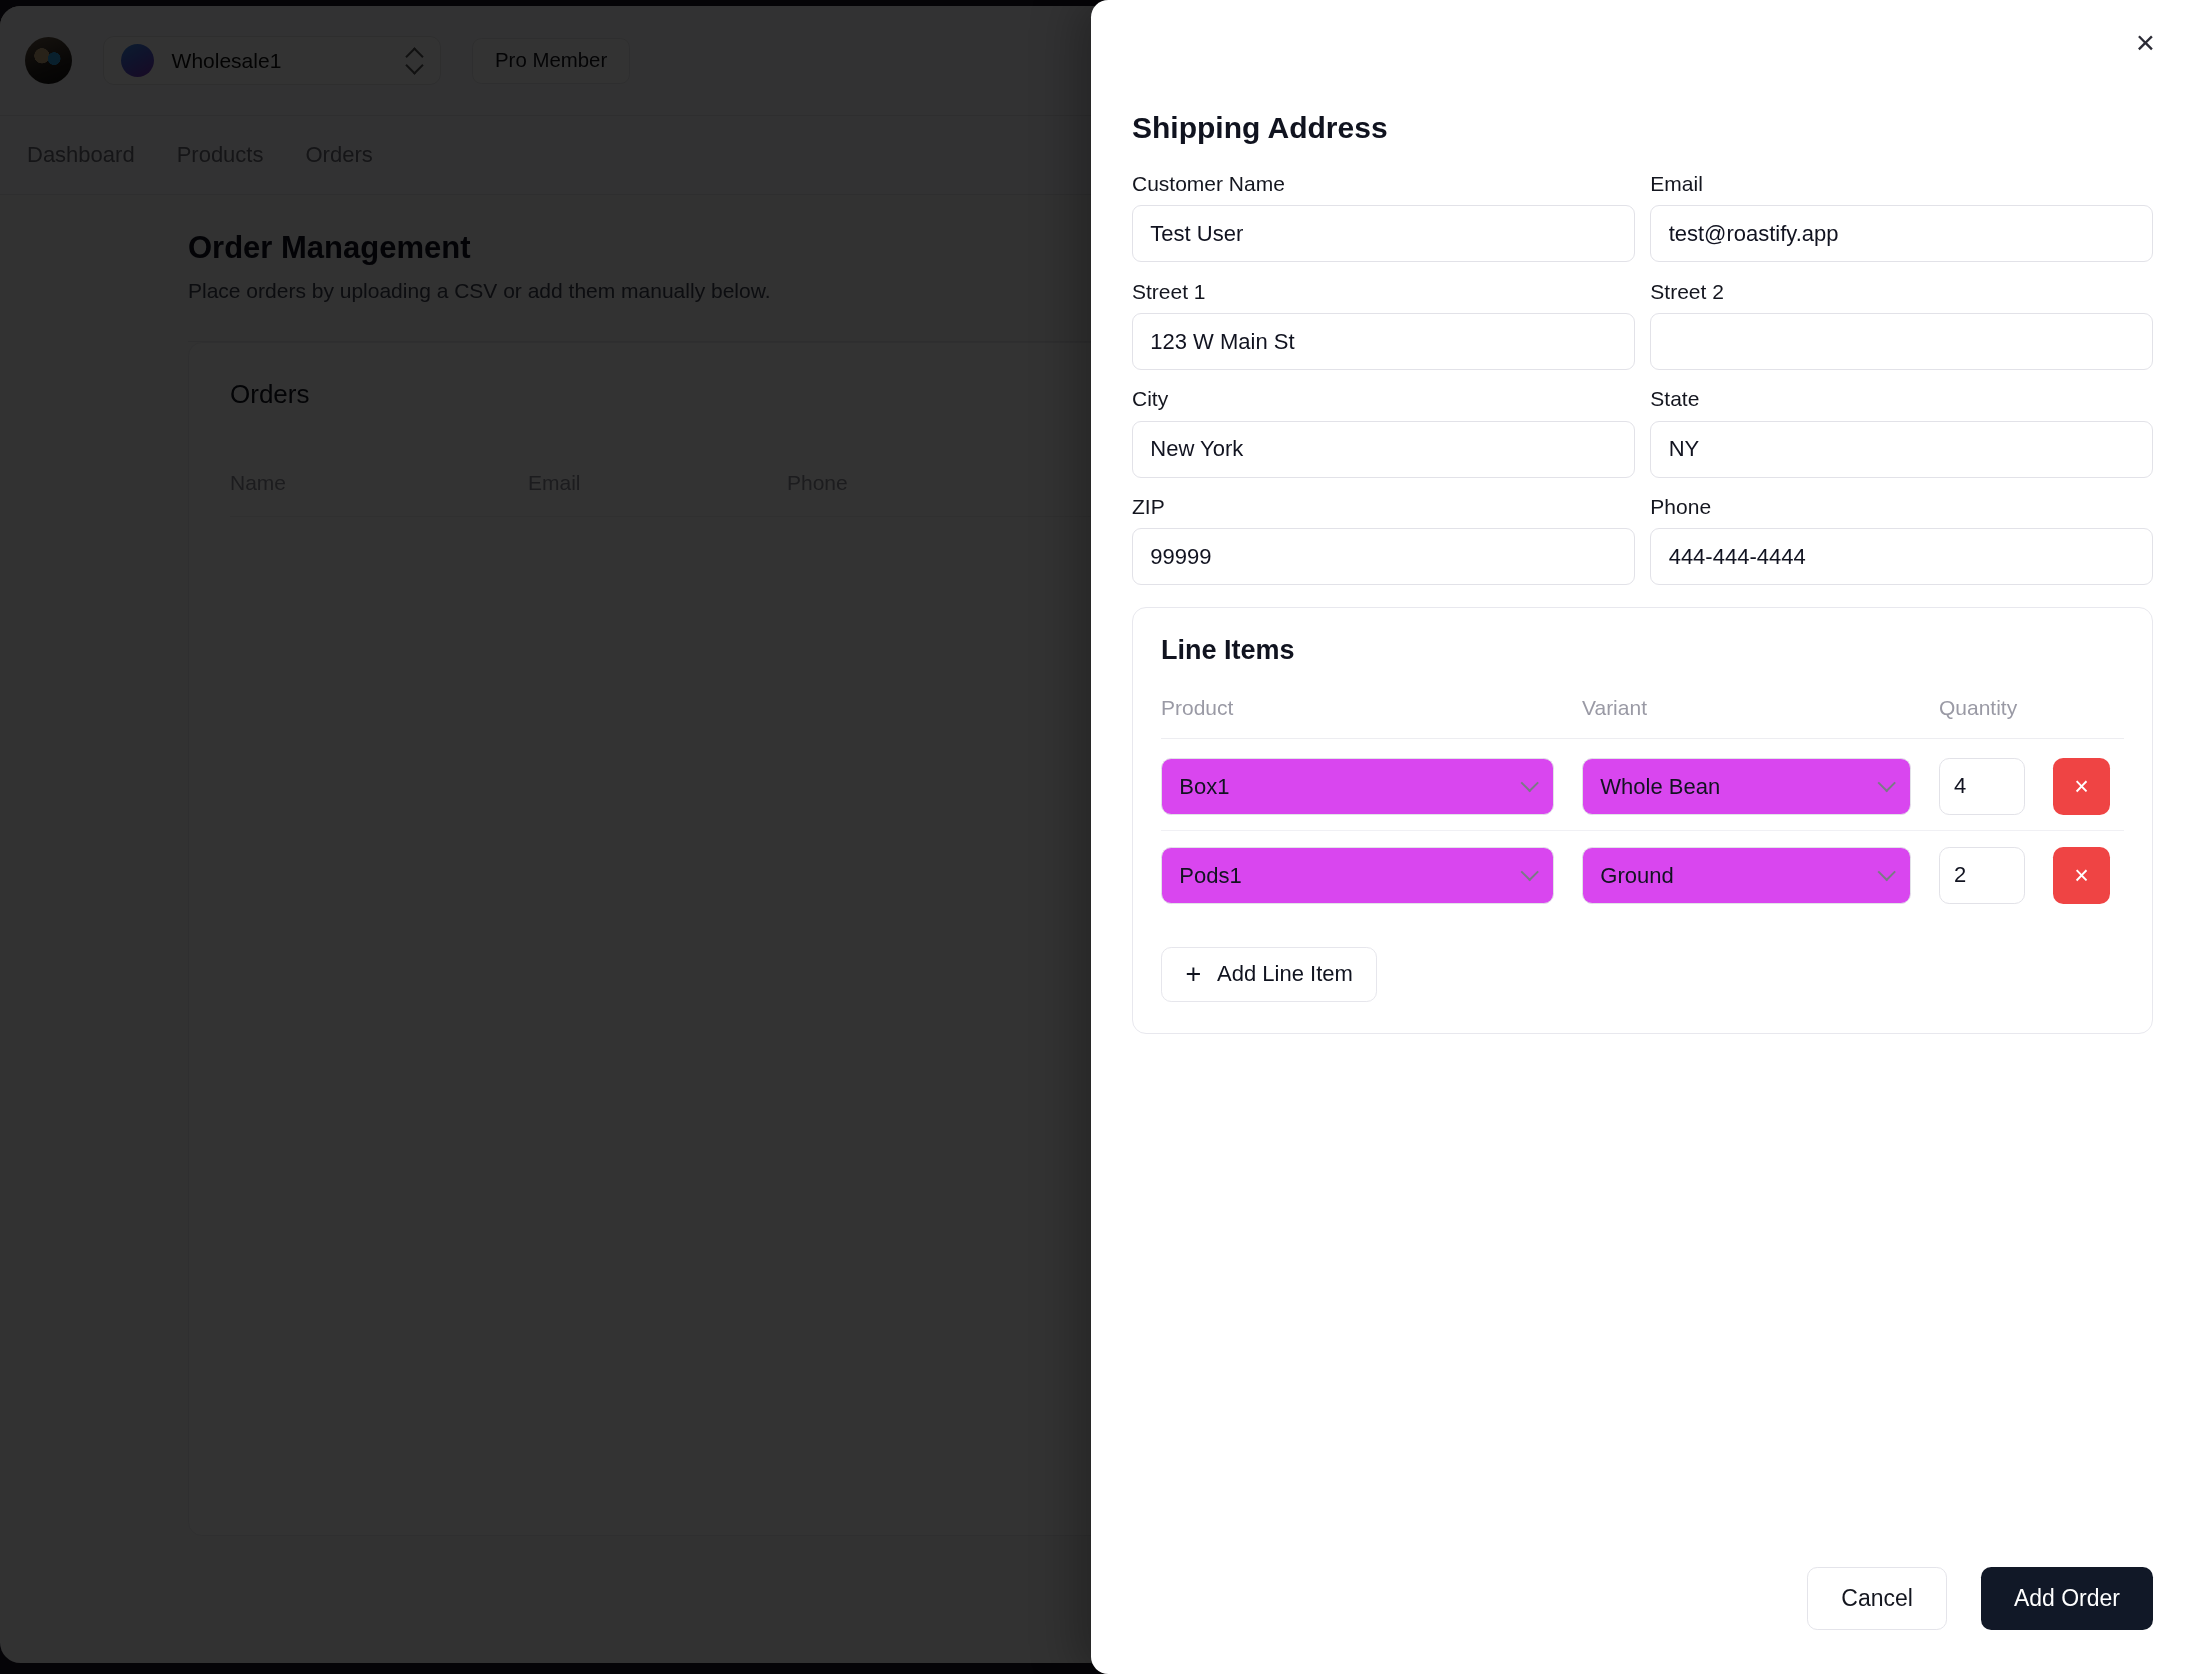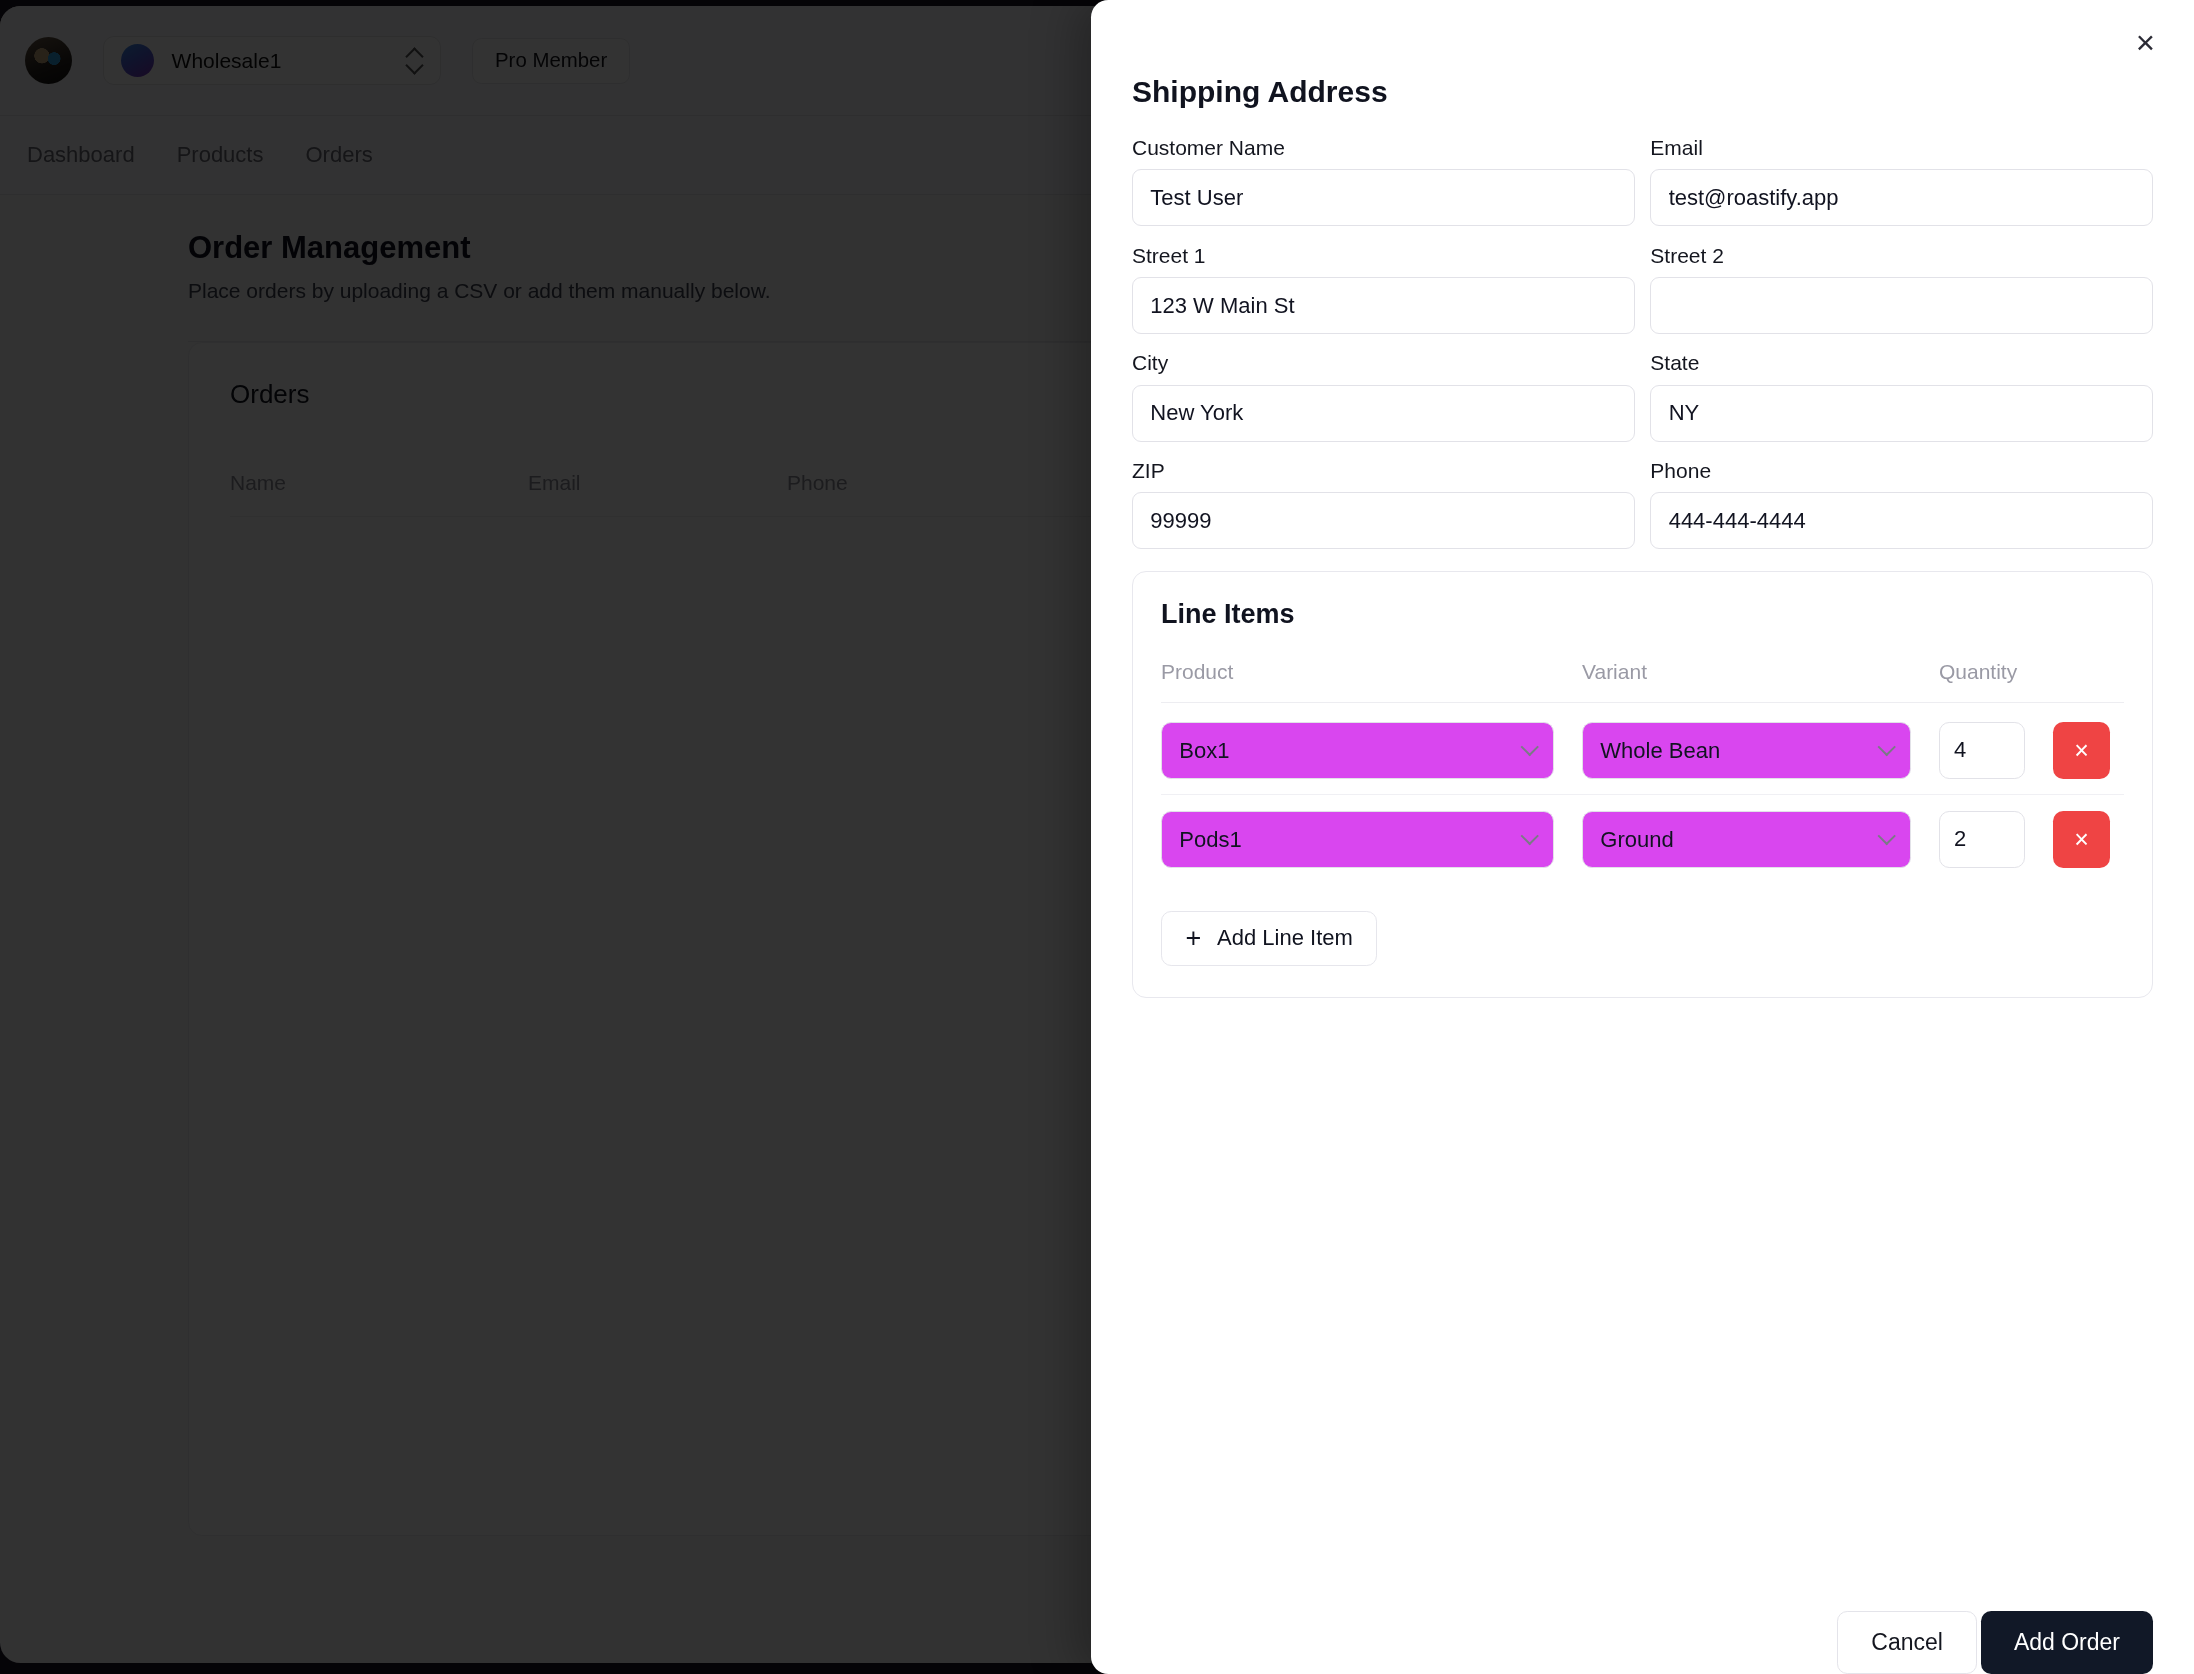--- a/index.html
+++ b/index.html
@@ -159,20 +159,21 @@
   .modal-body {
     flex: 1;
     padding: 75px 41px 0 41px;
     overflow: hidden;
   }
   .modal-heading {
     font-size: 30px;
     font-weight: bold;
     color: #10131f;
     margin-bottom: 27px;
+    margin-top: 36px;
   }
 
   .field-grid {
     display: grid;
     grid-template-columns: 1fr 1fr;
     column-gap: 15.7px;
     row-gap: 0;
   }
   .field { margin-bottom: 17.3px; }
   .field-label {
@@ -293,23 +294,23 @@
     color: #10131f;
     cursor: pointer;
     font-family: "Liberation Sans", sans-serif;
   }
   .plus-icon { font-size: 27px; line-height: 1; color: #10131f; }
 
   
   .modal-footer {
     height: 107px;
     display: flex;
-    align-items: flex-end;
+    align-items: flex-start;
     justify-content: flex-end;
-    gap: 4px;
+    gap: 34px;
     padding: 0 41px;
   }
   .btn-cancel {
     height: 63px;
     padding: 0 33px;
     border: 1.6px solid #e4e4ea;
     border-radius: 10.2px;
     background: #fff;
     font-size: 23px;
     color: #14161f;

